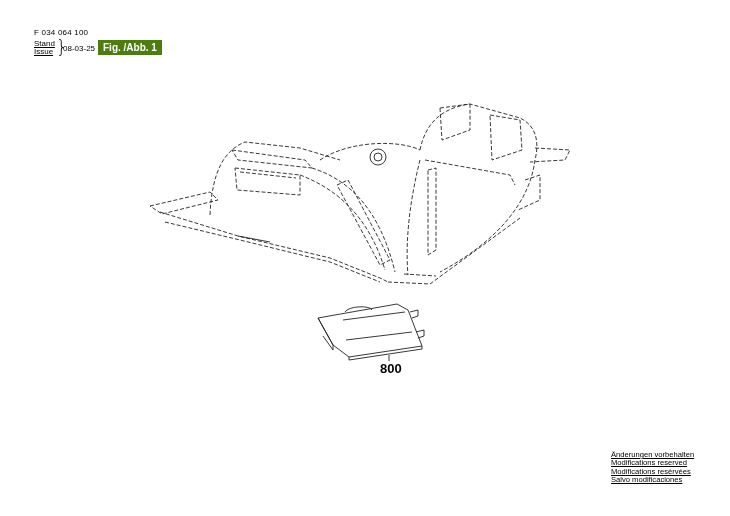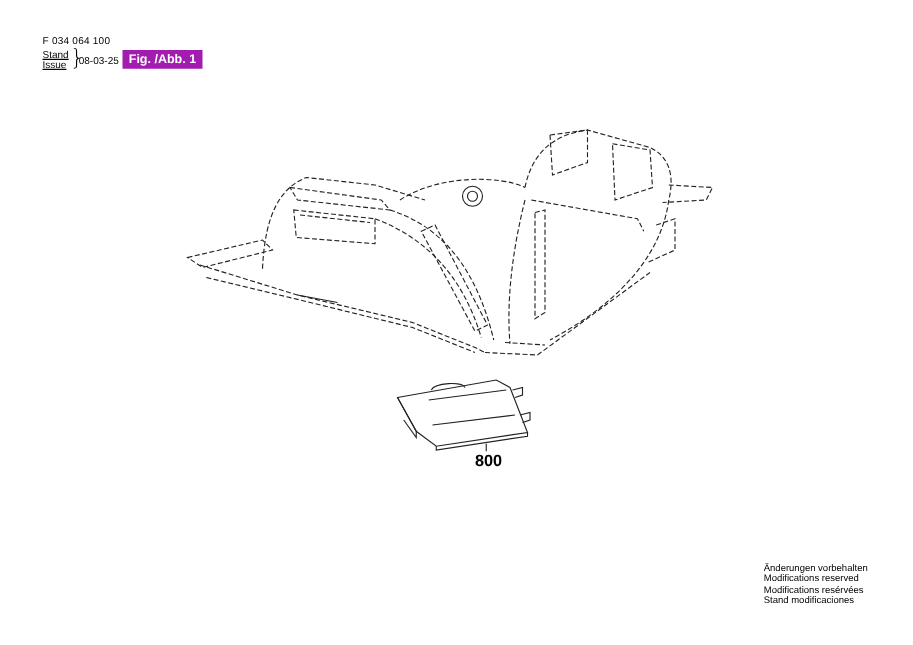--- a/index.html
+++ b/index.html
@@ -3,26 +3,26 @@
   <meta charset="utf-8">
   <style>
     html, body { margin: 0; padding: 0; background: #ffffff; }
     body { width: 730px; height: 516px; position: relative; overflow: hidden;
            font-family: "Liberation Sans", sans-serif; color: #000; }
     .part-number { position: absolute; left: 34px; top: 28px; font-size: 8px; letter-spacing: 0.2px; }
     .stand-block { position: absolute; left: 34px; top: 40px; font-size: 8px; line-height: 8px; }
     .stand-block span { display: block; text-decoration: underline; }
     .brace { position: absolute; left: 56px; top: 38px; font-size: 18px; line-height: 18px; font-family: "DejaVu Sans", sans-serif; font-weight: 200; }
     .date { position: absolute; left: 63px; top: 44px; font-size: 8px; }
-    .fig-badge { position: absolute; left: 98px; top: 40px; background: #a21caf; color: #fff;
+    .fig-badge { position: absolute; left: 98px; top: 40px; background: #4d7c0f; color: #fff;
                  font-size: 10px; font-weight: bold; padding: 2px 5px; line-height: 11px; }
     .drawing { position: absolute; left: 0; top: 0; width: 730px; height: 516px; }
     .callout { position: absolute; left: 380px; top: 361px; font-size: 13px; font-weight: bold; }
     .notes { position: absolute; left: 611px; top: 451px; font-size: 7.6px; line-height: 8.3px; }
-    .notes span { display: block; white-space: nowrap; }
+    .notes span { display: block; white-space: nowrap; text-decoration: underline; }
     svg .d { fill: none; stroke: #222; stroke-width: 0.9; stroke-dasharray: 4 2; }
     svg .s { fill: none; stroke: #222; stroke-width: 0.9; }
     svg .f { fill: #fff; stroke: #222; stroke-width: 0.9; }
   </style>
 </head>
 <body>
 
 <div class="part-number">F 034 064 100</div>
 <div class="stand-block">
   <span>Stand</span>
@@ -79,14 +79,14 @@
     <line class="s" x1="389" y1="355" x2="389" y2="361"></line>
   </g>
 </svg>
 
 <div class="callout">800</div>
 
 <div class="notes">
   <span>Änderungen vorbehalten</span>
   <span>Modifications reserved</span>
   <span>Modifications resérvées</span>
-  <span>Stand modificaciones</span>
+  <span>Salvo modificaciones</span>
 </div>
 
 </body></html>

